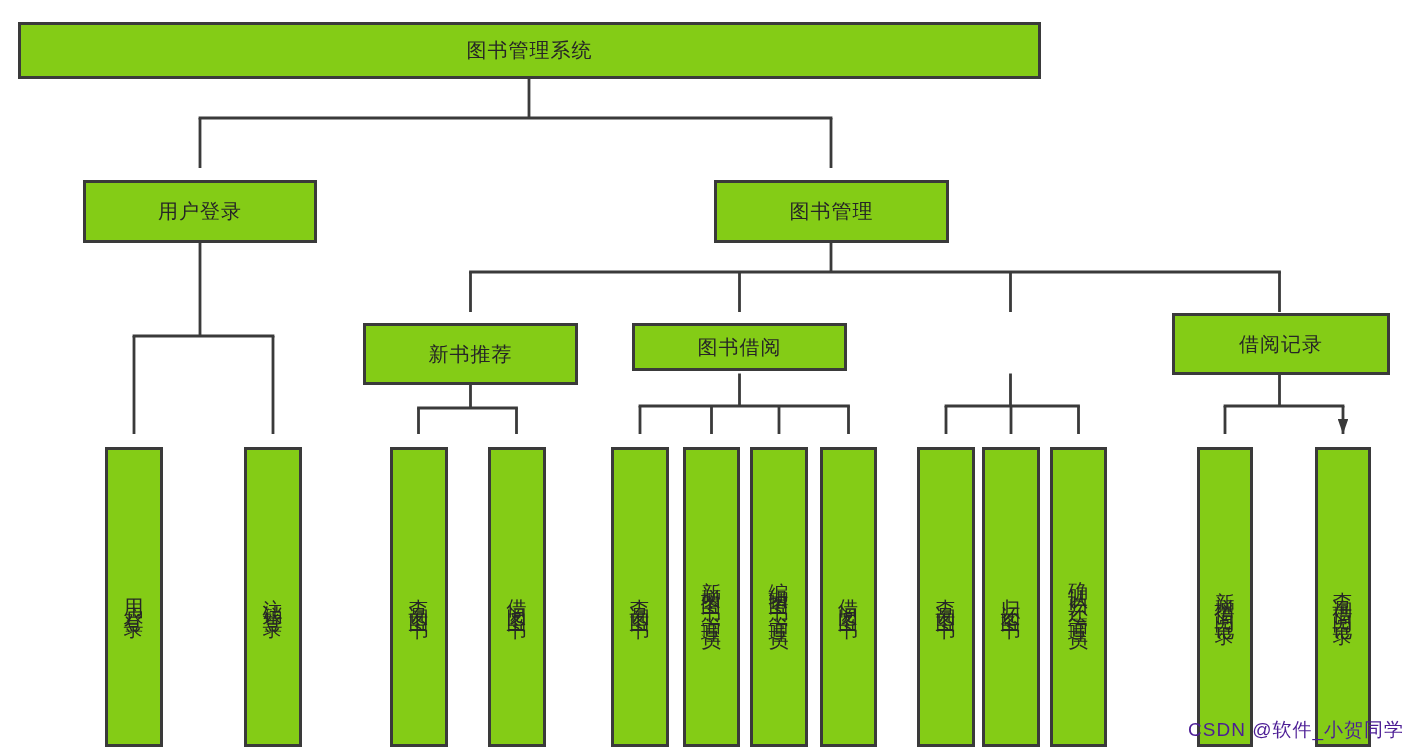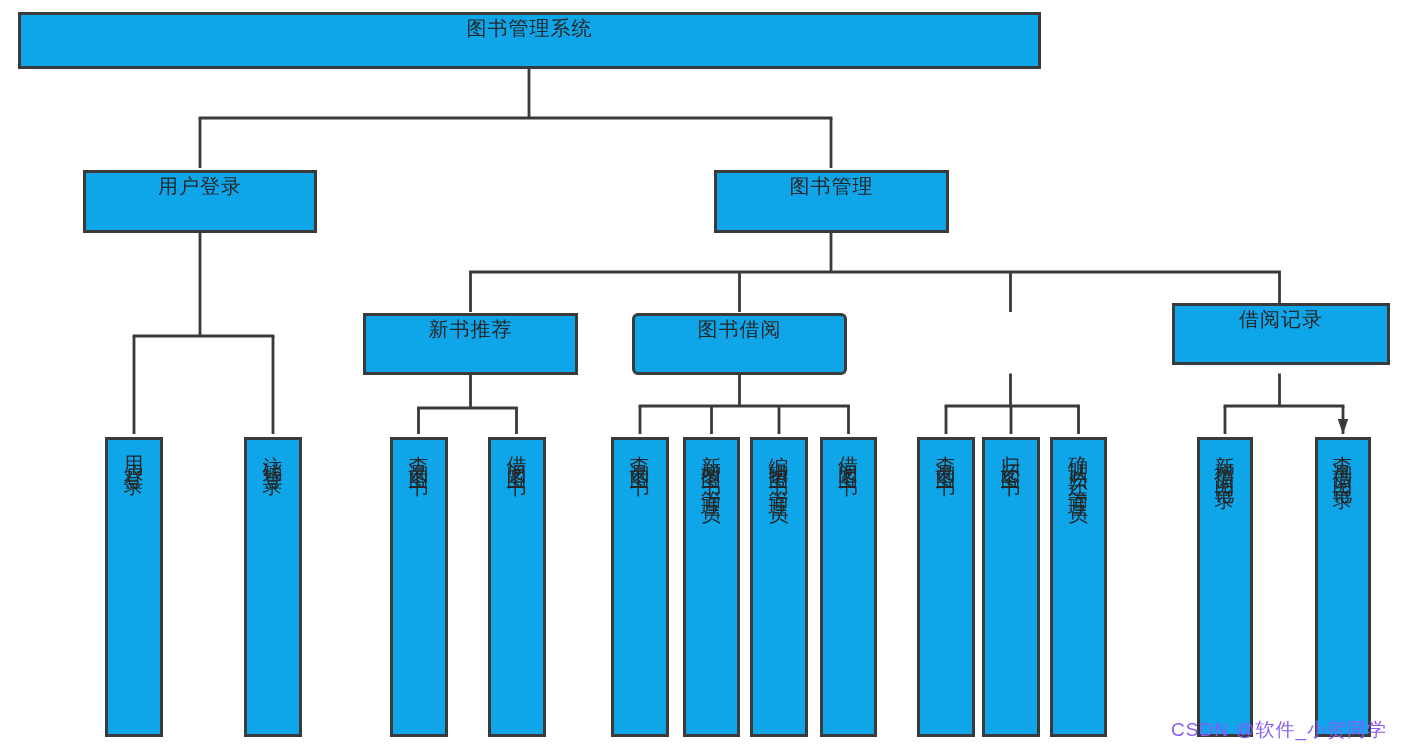--- a/index.html
+++ b/index.html
@@ -13,46 +13,48 @@
   }
   .connectors {
     position: absolute;
     left: 0; top: 0;
     width: 1405px; height: 747px;
     z-index: 1;
   }
   .node {
     position: absolute;
     box-sizing: border-box;
-    background: #0ea5e9;
+    background: #84cc16;
     border: 3px solid #3a3a3a;
     display: flex;
+    align-items: center;
     justify-content: center;
     color: #262626;
     z-index: 2;
+    margin-top: 10px;
   }
   .hnode .lbl {
     font-size: 20px;
     letter-spacing: 1px;
     white-space: nowrap;
   }
   .leaf .lbl {
     writing-mode: vertical-rl;
     text-orientation: mixed;
     font-size: 20px;
     line-height: 1;
     letter-spacing: 7px;
     white-space: nowrap;
   }
   .watermark {
     position: absolute;
-    right: 18px;
+    right: 1px;
     bottom: 4px;
     font-size: 19px;
-    color: #8b5cf6;
+    color: #4c1d95;
     letter-spacing: 1px;
     z-index: 3;
     white-space: nowrap;
   }
 </style>
 </head>
 <body>
 
 <div class="stage">
 
@@ -87,21 +89,21 @@
   <div class="node hnode" style="left:83px; top:170px; width:234px; height:63px;">
     <span class="lbl">用户登录</span>
   </div>
   <div class="node hnode" style="left:363px; top:313px; width:215px; height:62px;">
     <span class="lbl">新书推荐</span>
   </div>
 
   <div class="node hnode" style="left:714px; top:170px; width:235px; height:63px;">
     <span class="lbl">图书管理</span>
   </div>
-  <div class="node hnode" style="left:632px; top:313px; width:215px; height:62px;border-radius:6px;">
+  <div class="node hnode" style="left:632px; top:313px; width:215px; height:48px;">
     <span class="lbl">图书借阅</span>
   </div>
   <div class="node hnode" style="left:1172px; top:303px; width:218px; height:62px;">
     <span class="lbl">借阅记录</span>
   </div>
 
   <div class="node leaf" style="left:105px; top:437px; width:58px; height:300px;">
     <span class="lbl">用户登录</span>
   </div>
   <div class="node leaf" style="left:244px; top:437px; width:58px; height:300px;">

